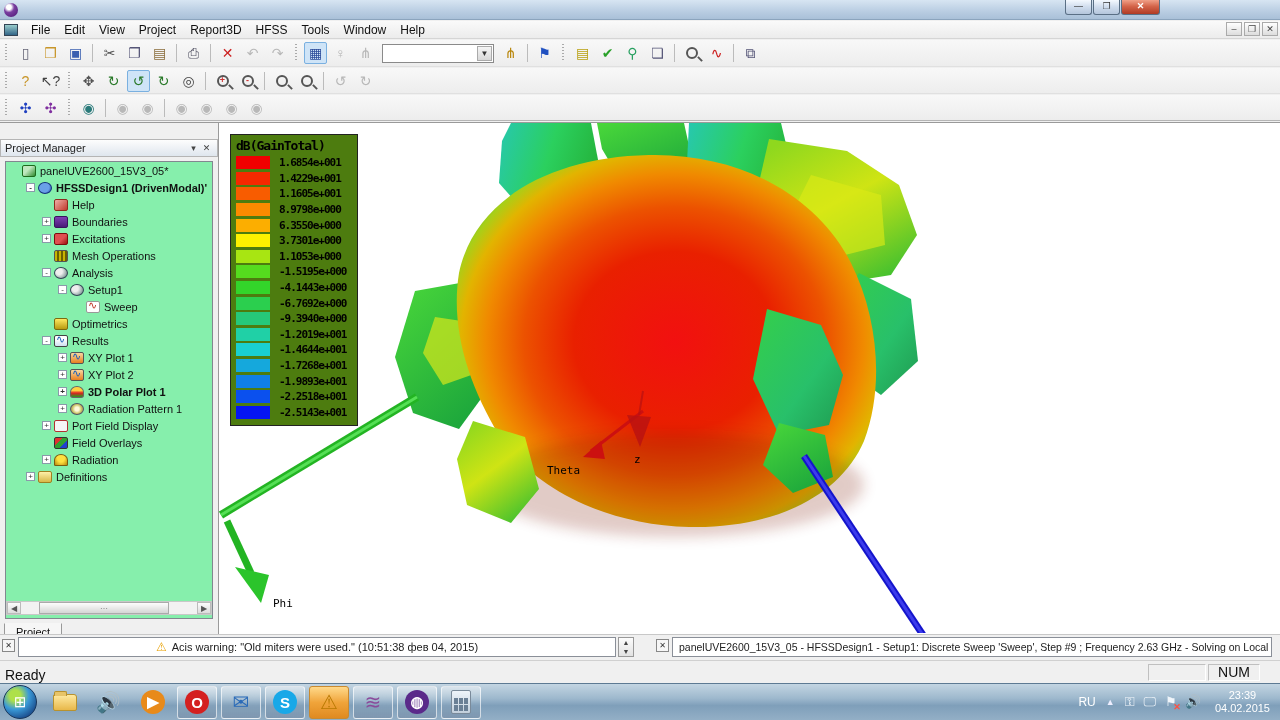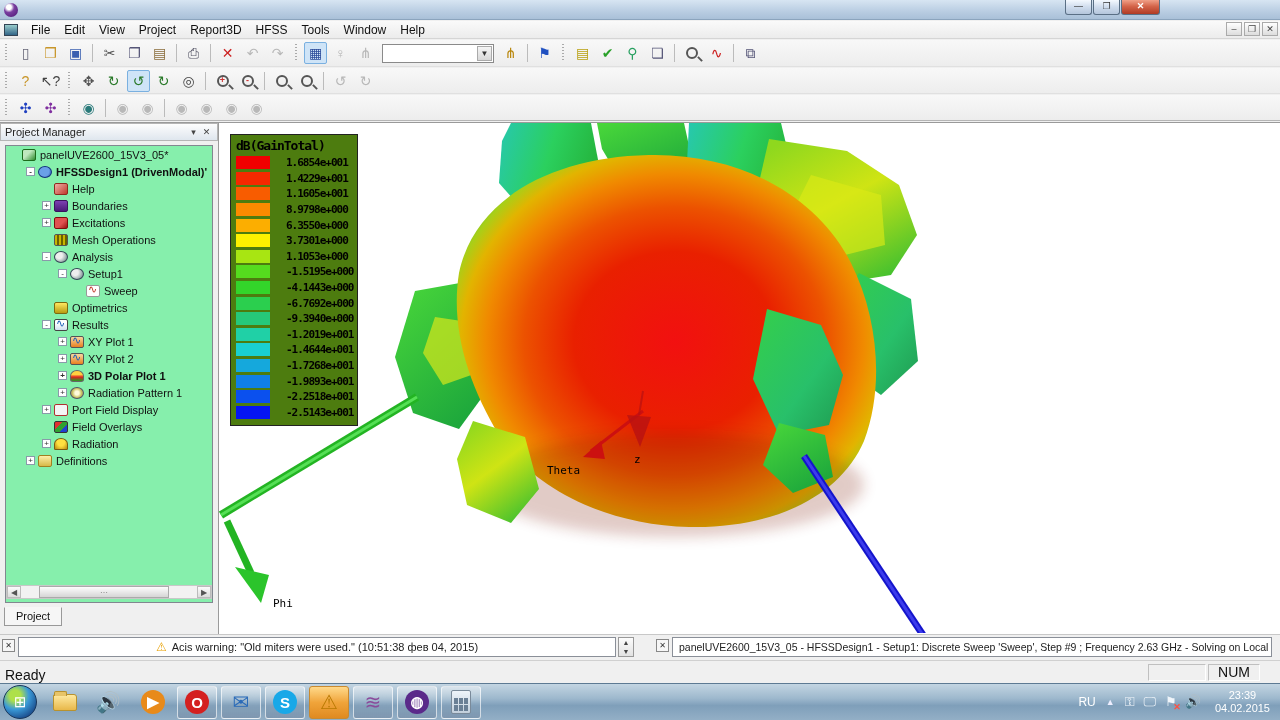--- a/index.html
+++ b/index.html
@@ -57,21 +57,21 @@
   .mag:after { content:""; position:absolute; left:9px; top:9px; width:6px; height:2px;
     background:#555; transform:rotate(45deg); }
   .mag .pm { position:absolute; left:0; top:-2px; width:8px; text-align:center;
     font-size:9px; font-weight:bold; color:#c33; }
 
   
   #client { position:absolute; left:0; top:122px; width:1280px; height:512px;
     background:#f0f0f0; border-top:1px solid #9a9a9a; }
 
   
-  #pm { position:absolute; left:0; top:0; width:218px; height:488px; background:#f0f0f0; }
+  #pm { position:absolute; left:0; top:16px; width:218px; height:488px; background:#f0f0f0; }
   #pm-header { height:18px; background:linear-gradient(#fdfdfd,#dfe6ee);
     border:1px solid #b5b5b5; display:flex; align-items:center; padding:0 4px; }
   #pm-header .ttl { flex:1; font-size:11px; color:#222; }
   #pm-header .hbtn { width:13px; height:13px; font-size:9px; line-height:12px;
     text-align:center; color:#444; }
   #pm-tree { position:absolute; left:5px; top:22px; width:208px; height:458px;
     background:#86efac; border:1px solid #828790; overflow:hidden; }
   .trow { height:17px; display:flex; align-items:center; white-space:nowrap;
     font-size:11px; color:#111; }
   .trow.bold { font-weight:bold; }
@@ -113,21 +113,21 @@
   
   #plot { position:absolute; left:218px; top:0; width:1062px; height:512px;
     background:#fff; border-left:1px solid #9a9a9a; }
   #legend { position:absolute; left:11px; top:11px; width:128px;
     background:#4d7c0f; border:1px solid #222; padding:3px 5px 5px 5px; z-index:5; }
   #legend .lt { font-family:"DejaVu Sans Mono", monospace; font-weight:bold;
     font-size:13px; color:#000; margin-bottom:2px; letter-spacing:-1px; }
   .lrow { display:flex; align-items:center; height:15.6px; }
   .lsw { width:34px; height:13px; flex:none; }
   .lval { font-family:"DejaVu Sans Mono", monospace; font-weight:bold; font-size:11px;
-    color:#000; margin-left:16px; letter-spacing:-1px; white-space:nowrap; }
+    color:#000; margin-left:9px; letter-spacing:-1px; white-space:nowrap; }
   #pattern { position:absolute; left:0; top:0; }
   .axlabel { font-family:"DejaVu Sans Mono", monospace; font-size:11px; fill:#000; }
 
   
   #msgband { position:absolute; left:0; top:634px; width:1280px; height:26px;
     background:#f0f0f0; border-top:1px solid #c8c8c8; }
   .msg-close { position:absolute; top:4px; width:13px; height:13px; border:1px solid #888;
     background:#f6f6f6; font-size:8px; line-height:11px; text-align:center; color:#333; }
   #msg-left { position:absolute; left:18px; top:2px; width:598px; height:20px;
     background:#fff; border:1px solid #8a8f98; display:flex; align-items:center;

